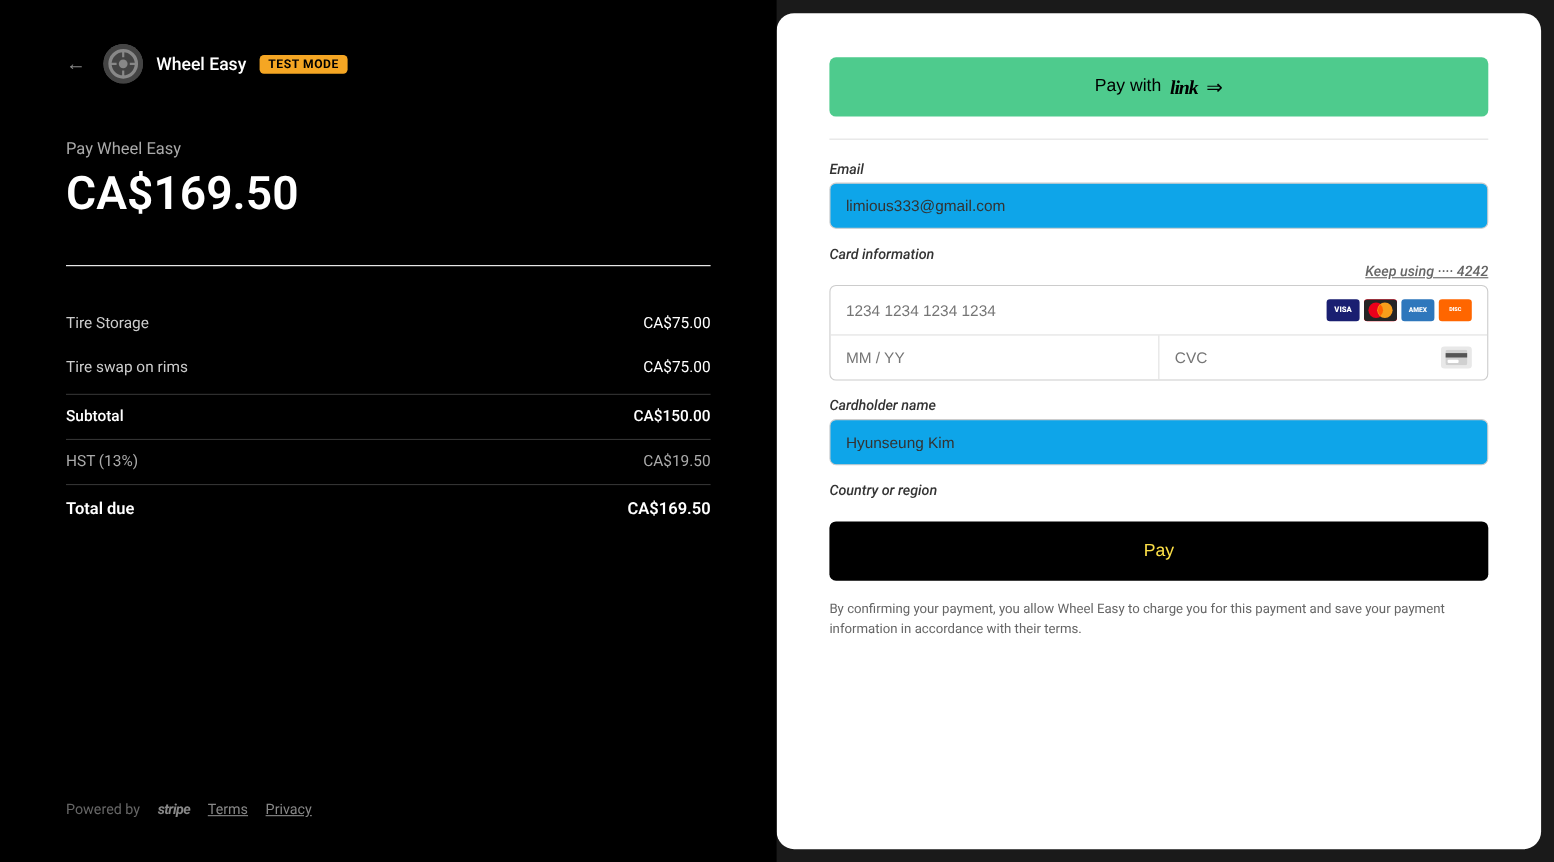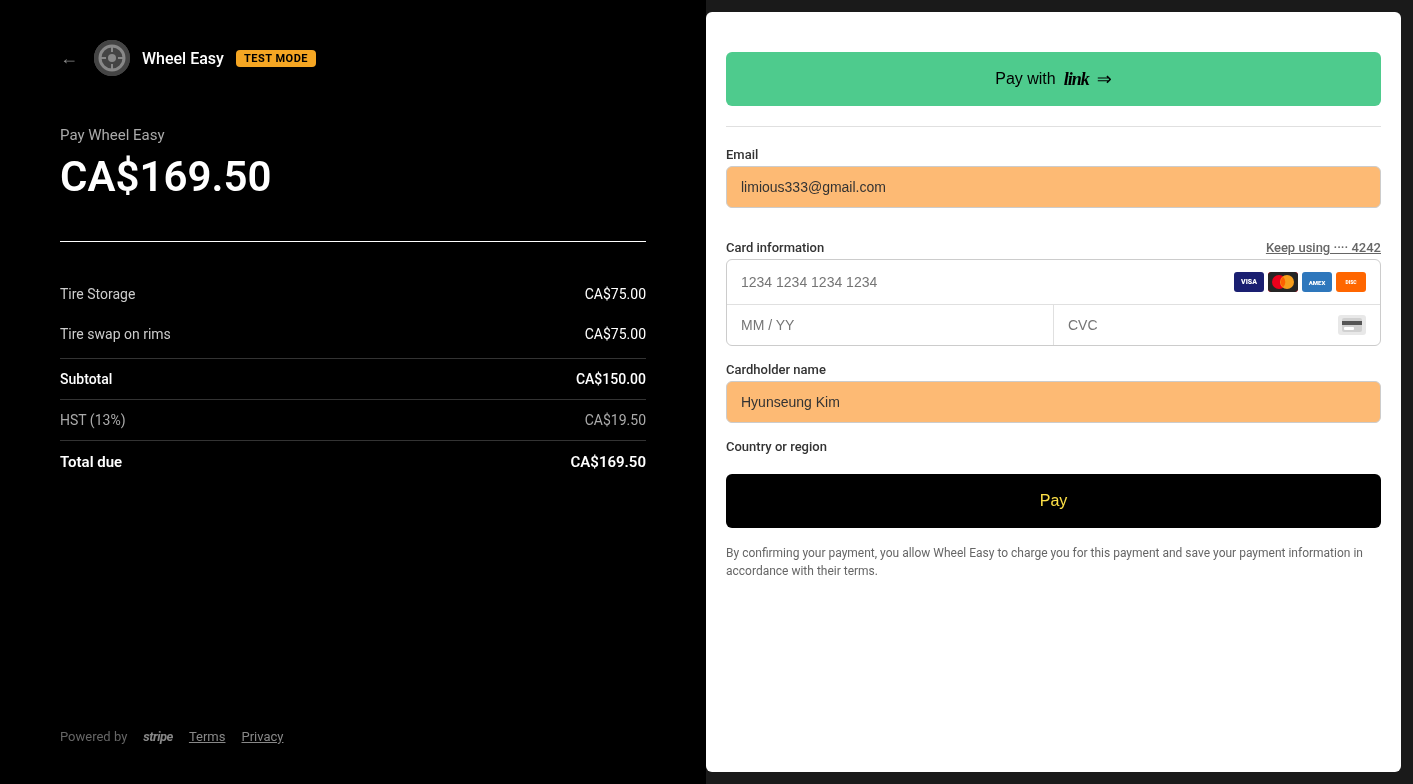--- a/index.html
+++ b/index.html
@@ -147,23 +147,23 @@
     .footer-link {
       color: #888;
       text-decoration: underline;
       cursor: pointer;
     }
 
     
     .right-panel {
       flex: 1;
       background: #fff;
-      border-radius: 6px;
+      border-radius: 16px;
       margin: 12px 12px 12px 0;
-      padding: 40px 20px;
+      padding: 40px 48px;
       display: flex;
       flex-direction: column;
       gap: 16px;
       overflow-y: auto;
     }
 
     
     .pay-link-btn {
       width: 100%;
       background: #4ecb8d;
@@ -203,40 +203,41 @@
       flex-direction: column;
       gap: 4px;
     }
 
     .field-label {
       font-size: 13px;
       color: #333;
       font-weight: 500;
       display: flex;
       justify-content: space-between;
-      align-items: flex-end;
+      align-items: flex-start;
+      font-style: italic;
     }
 
     .keep-using {
       font-size: 13px;
       color: #666;
       text-decoration: underline;
       cursor: pointer;
       margin-top: 16px;
     }
 
     .input-field {
       width: 100%;
       border: 1px solid #ccc;
       border-radius: 6px;
       padding: 12px 14px;
       font-size: 14px;
       color: #333;
       outline: none;
-      background: #fdba74;
+      background: #0ea5e9;
     }
 
     .card-info-wrapper {
       border: 1px solid #ccc;
       border-radius: 6px;
       overflow: hidden;
     }
 
     .card-number-row {
       display: flex;

